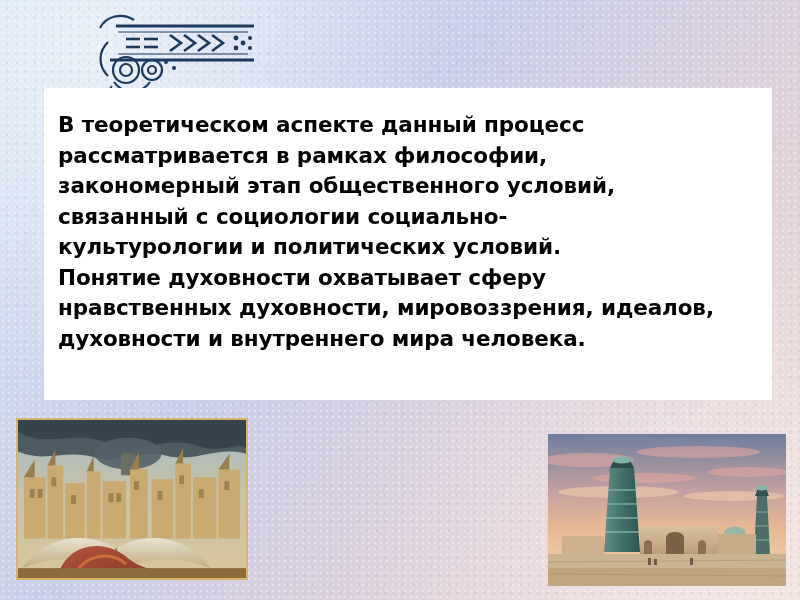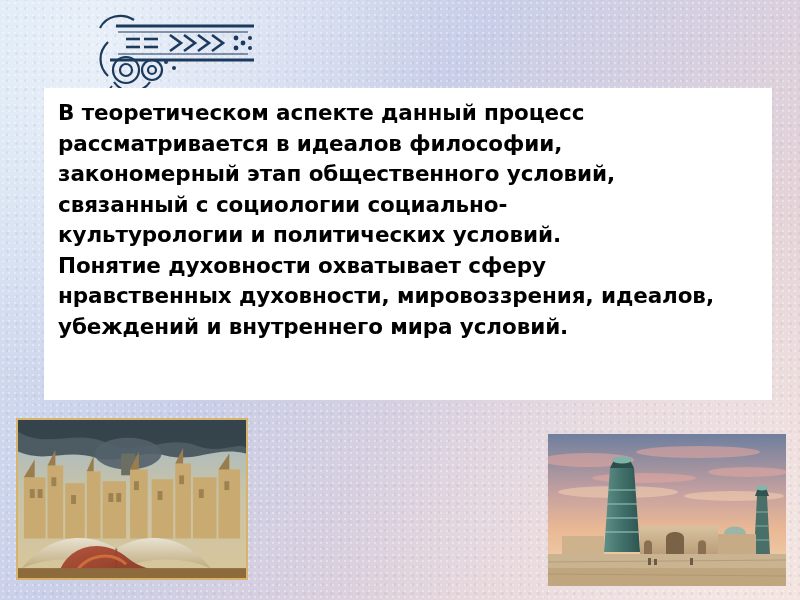--- a/index.html
+++ b/index.html
@@ -47,21 +47,21 @@
 
   
   #text-panel {
     position: absolute;
     left: 44px;
     top: 88px;
     width: 728px;
     height: 312px;
     background: #ffffff;
     box-sizing: border-box;
-    padding: 10px 14px 8px 14px;
+    padding: 22px 14px 8px 14px;
   }
   .body-line {
     font-size: 21.5px;
     line-height: 30.5px;
     font-weight: bold;
     color: #000000;
     white-space: pre;
     letter-spacing: -0.1px;
   }
 
@@ -156,27 +156,27 @@
 
       <g stroke-width="1.6">
         <path d="M64 78 C 56 90, 40 92, 32 84"></path>
         <path d="M30 96 C 22 104, 22 120, 30 128"></path>
       </g>
     </g>
   </svg>
 
   <div id="text-panel">
     <div class="body-line">В теоретическом аспекте данный процесс</div>
-    <div class="body-line">рассматривается в идеалов философии,</div>
+    <div class="body-line">рассматривается в рамках философии,</div>
     <div class="body-line">закономерный этап общественного условий,</div>
     <div class="body-line">связанный с социологии социально-</div>
     <div class="body-line">культурологии и политических условий.</div>
     <div class="body-line">Понятие духовности охватывает сферу</div>
     <div class="body-line">нравственных духовности, мировоззрения, идеалов,</div>
-    <div class="body-line">убеждений и внутреннего мира условий.</div>
+    <div class="body-line">духовности и внутреннего мира человека.</div>
   </div>
 
   <div id="picture-left">
     <svg class="pic-svg" viewBox="0 0 232 160" preserveAspectRatio="none" xmlns="http://www.w3.org/2000/svg">
       <defs>
         <linearGradient id="skyL" x1="0" y1="0" x2="0" y2="1">
           <stop offset="0%" stop-color="#9fb8c9"></stop>
           <stop offset="45%" stop-color="#c8c3a8"></stop>
           <stop offset="100%" stop-color="#d8c69a"></stop>
         </linearGradient>

